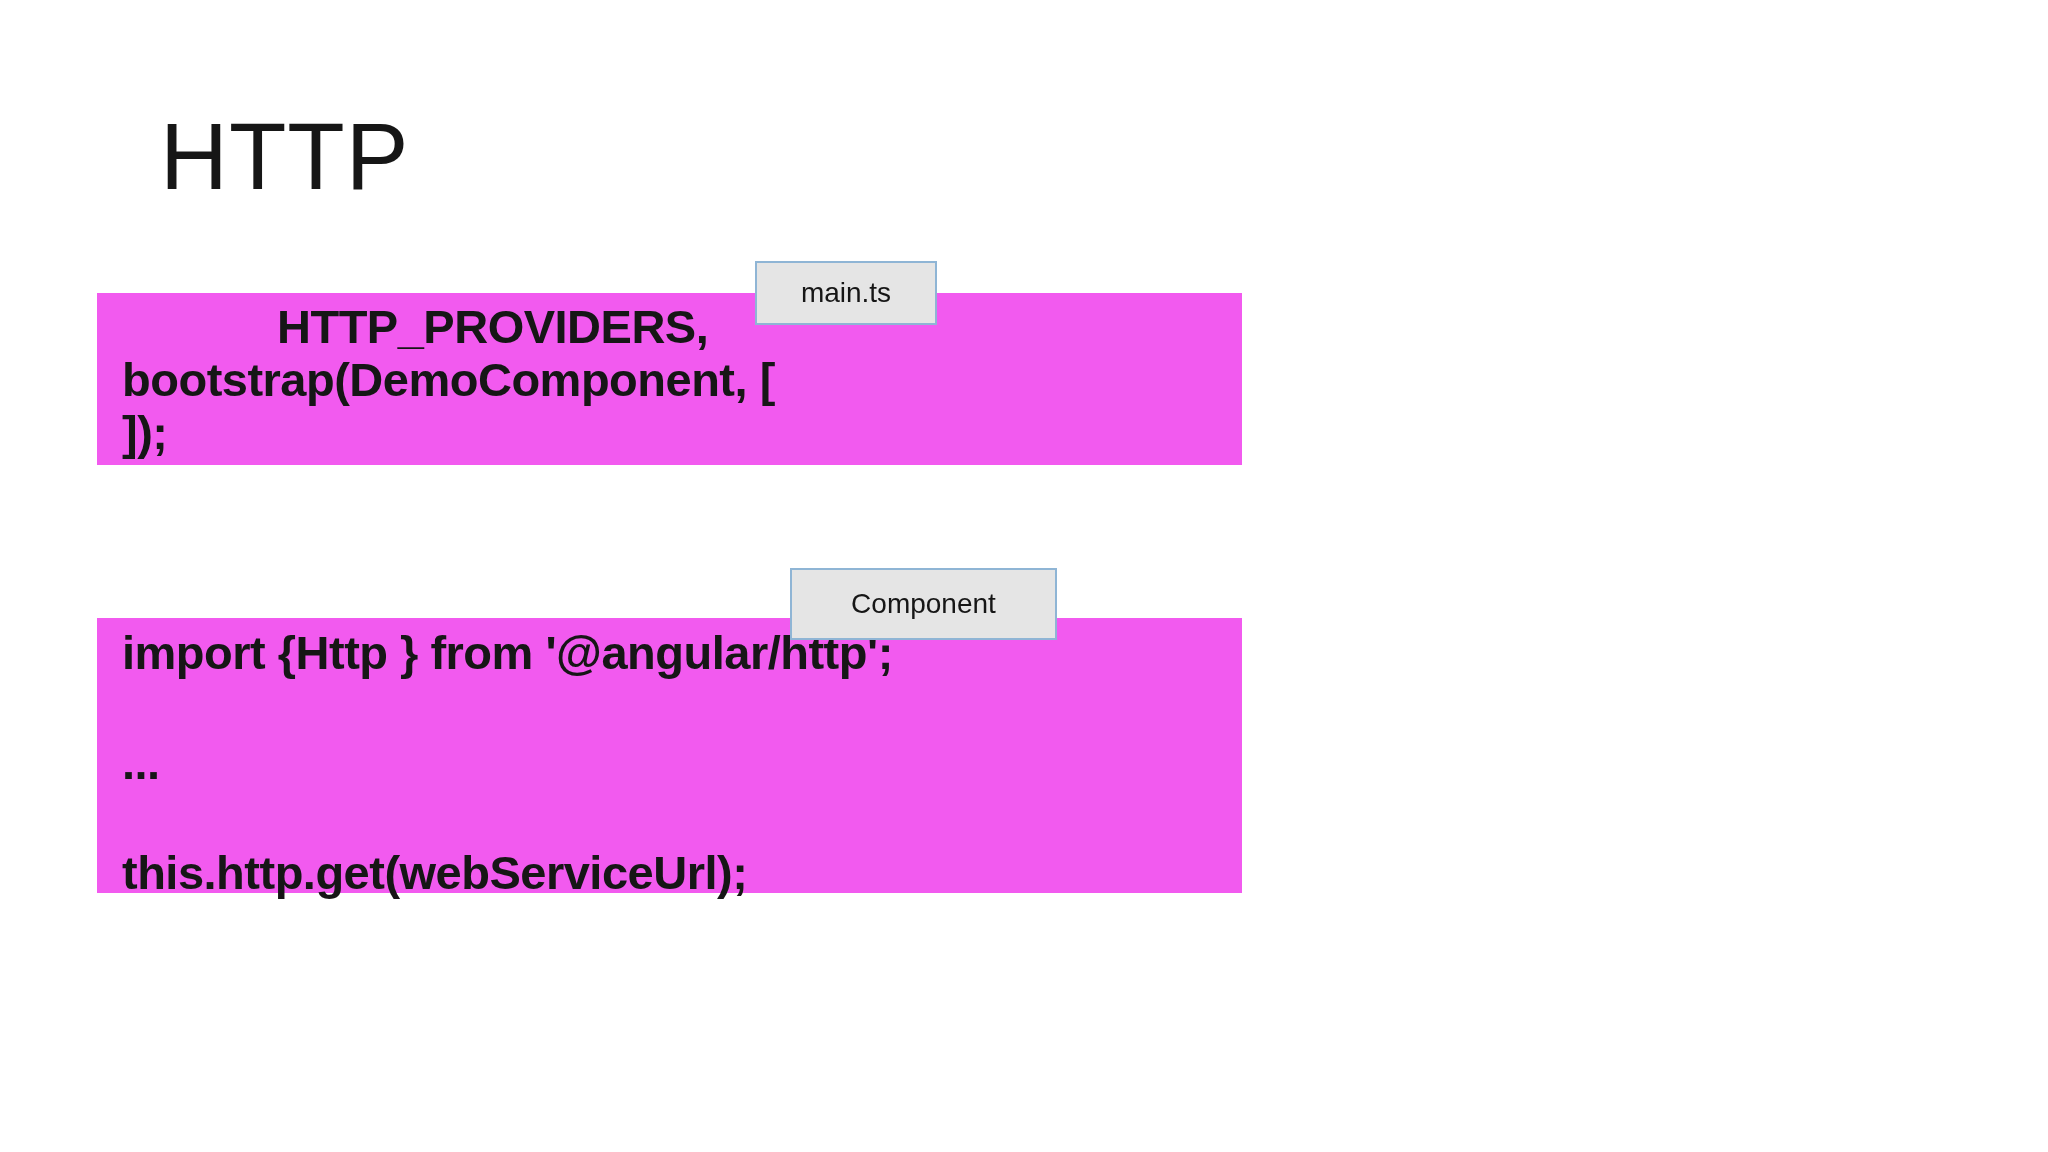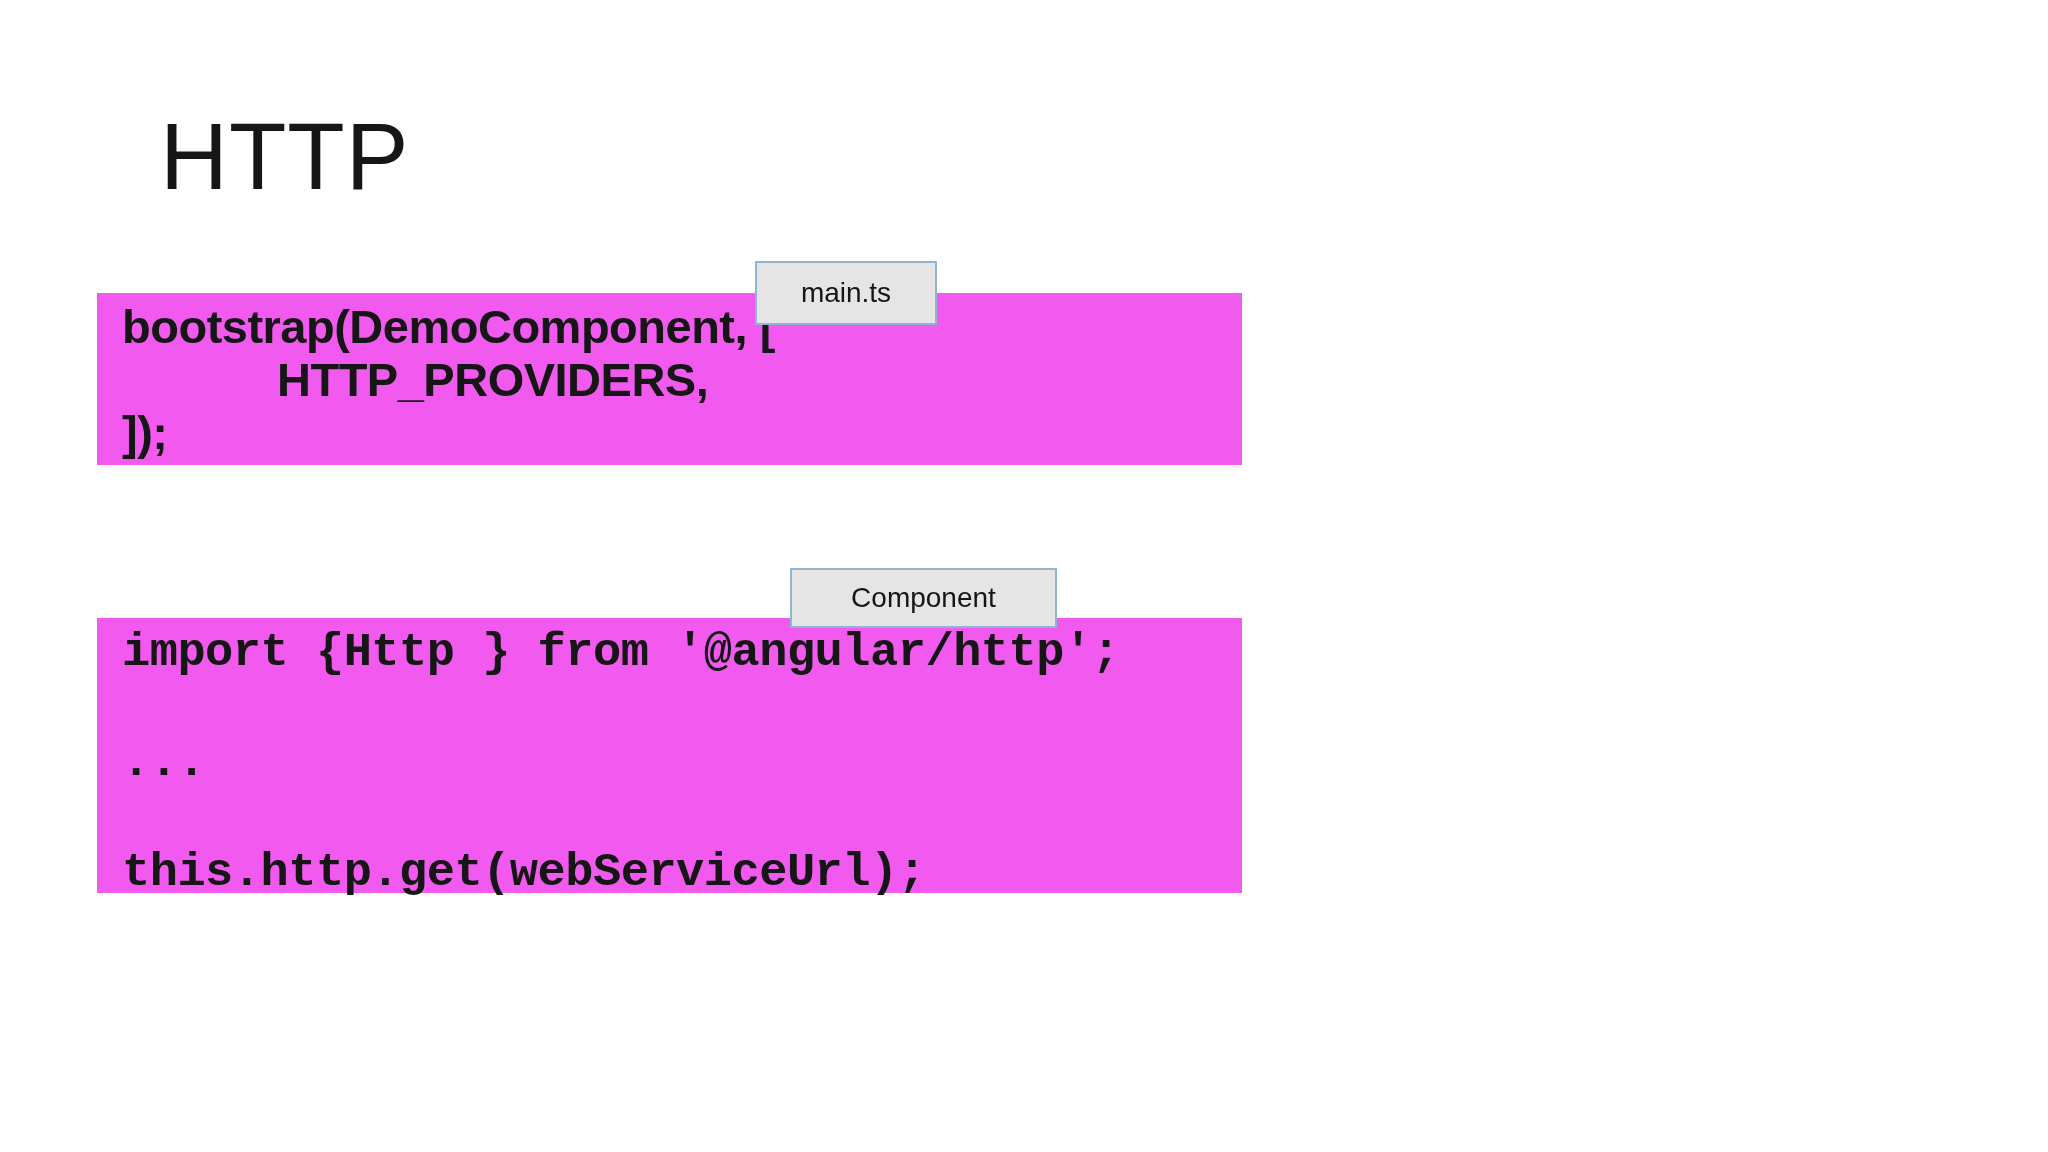--- a/index.html
+++ b/index.html
@@ -45,21 +45,21 @@
   }
   .code-block.block-component {
     top: 618px;
     height: 275px;
   }
   .code-line {
     white-space: pre;
     overflow: hidden;
   }
   .block-main .code-line { height: 53px; line-height: 53px; }
-  .block-component .code-line { height: 55px; line-height: 55px; font-family: Liberation Mono, monospace; }
+  .block-component .code-line { height: 55px; line-height: 55px; }
   .code-line.indent-1 { padding-left: 155px; }
   .file-label {
     position: absolute;
     box-sizing: border-box;
     background: #e5e5e5;
     border: 2px solid var(--label-border, #8fb5d5);
     display: flex;
     align-items: center;
     justify-content: center;
     font-size: 28px;
@@ -71,21 +71,21 @@
   .file-label.label-main {
     left: 755px;
     top: 261px;
     width: 182px;
     height: 64px;
   }
   .file-label.label-component {
     left: 790px;
     top: 568px;
     width: 267px;
-    height: 60px;
+    height: 72px;
   }
   .twitter-handle {
     position: absolute;
     left: 1610px;
     top: 1063px;
     font-size: 44px;
     line-height: 1.1;
     font-weight: 600;
     color: var(--ink, #161616);
   }
@@ -95,22 +95,22 @@
 
 <div class="stage">
 
   <h1 class="slide-title">HTTP</h1>
 
   <div class="file-label label-main">
     <span>main.ts</span>
   </div>
 
   <div class="code-block block-main">
+    <div class="code-line indent-1">HTTP_PROVIDERS,</div>
     <div class="code-line">bootstrap(DemoComponent, [</div>
-    <div class="code-line indent-1">HTTP_PROVIDERS,</div>
     <div class="code-line">]);</div>
   </div>
 
   <div class="file-label label-component">
     <span>Component</span>
   </div>
 
   <div class="code-block block-component">
     <div class="code-line">import {Http } from '@angular/http';</div>
     <div class="code-line"></div>

